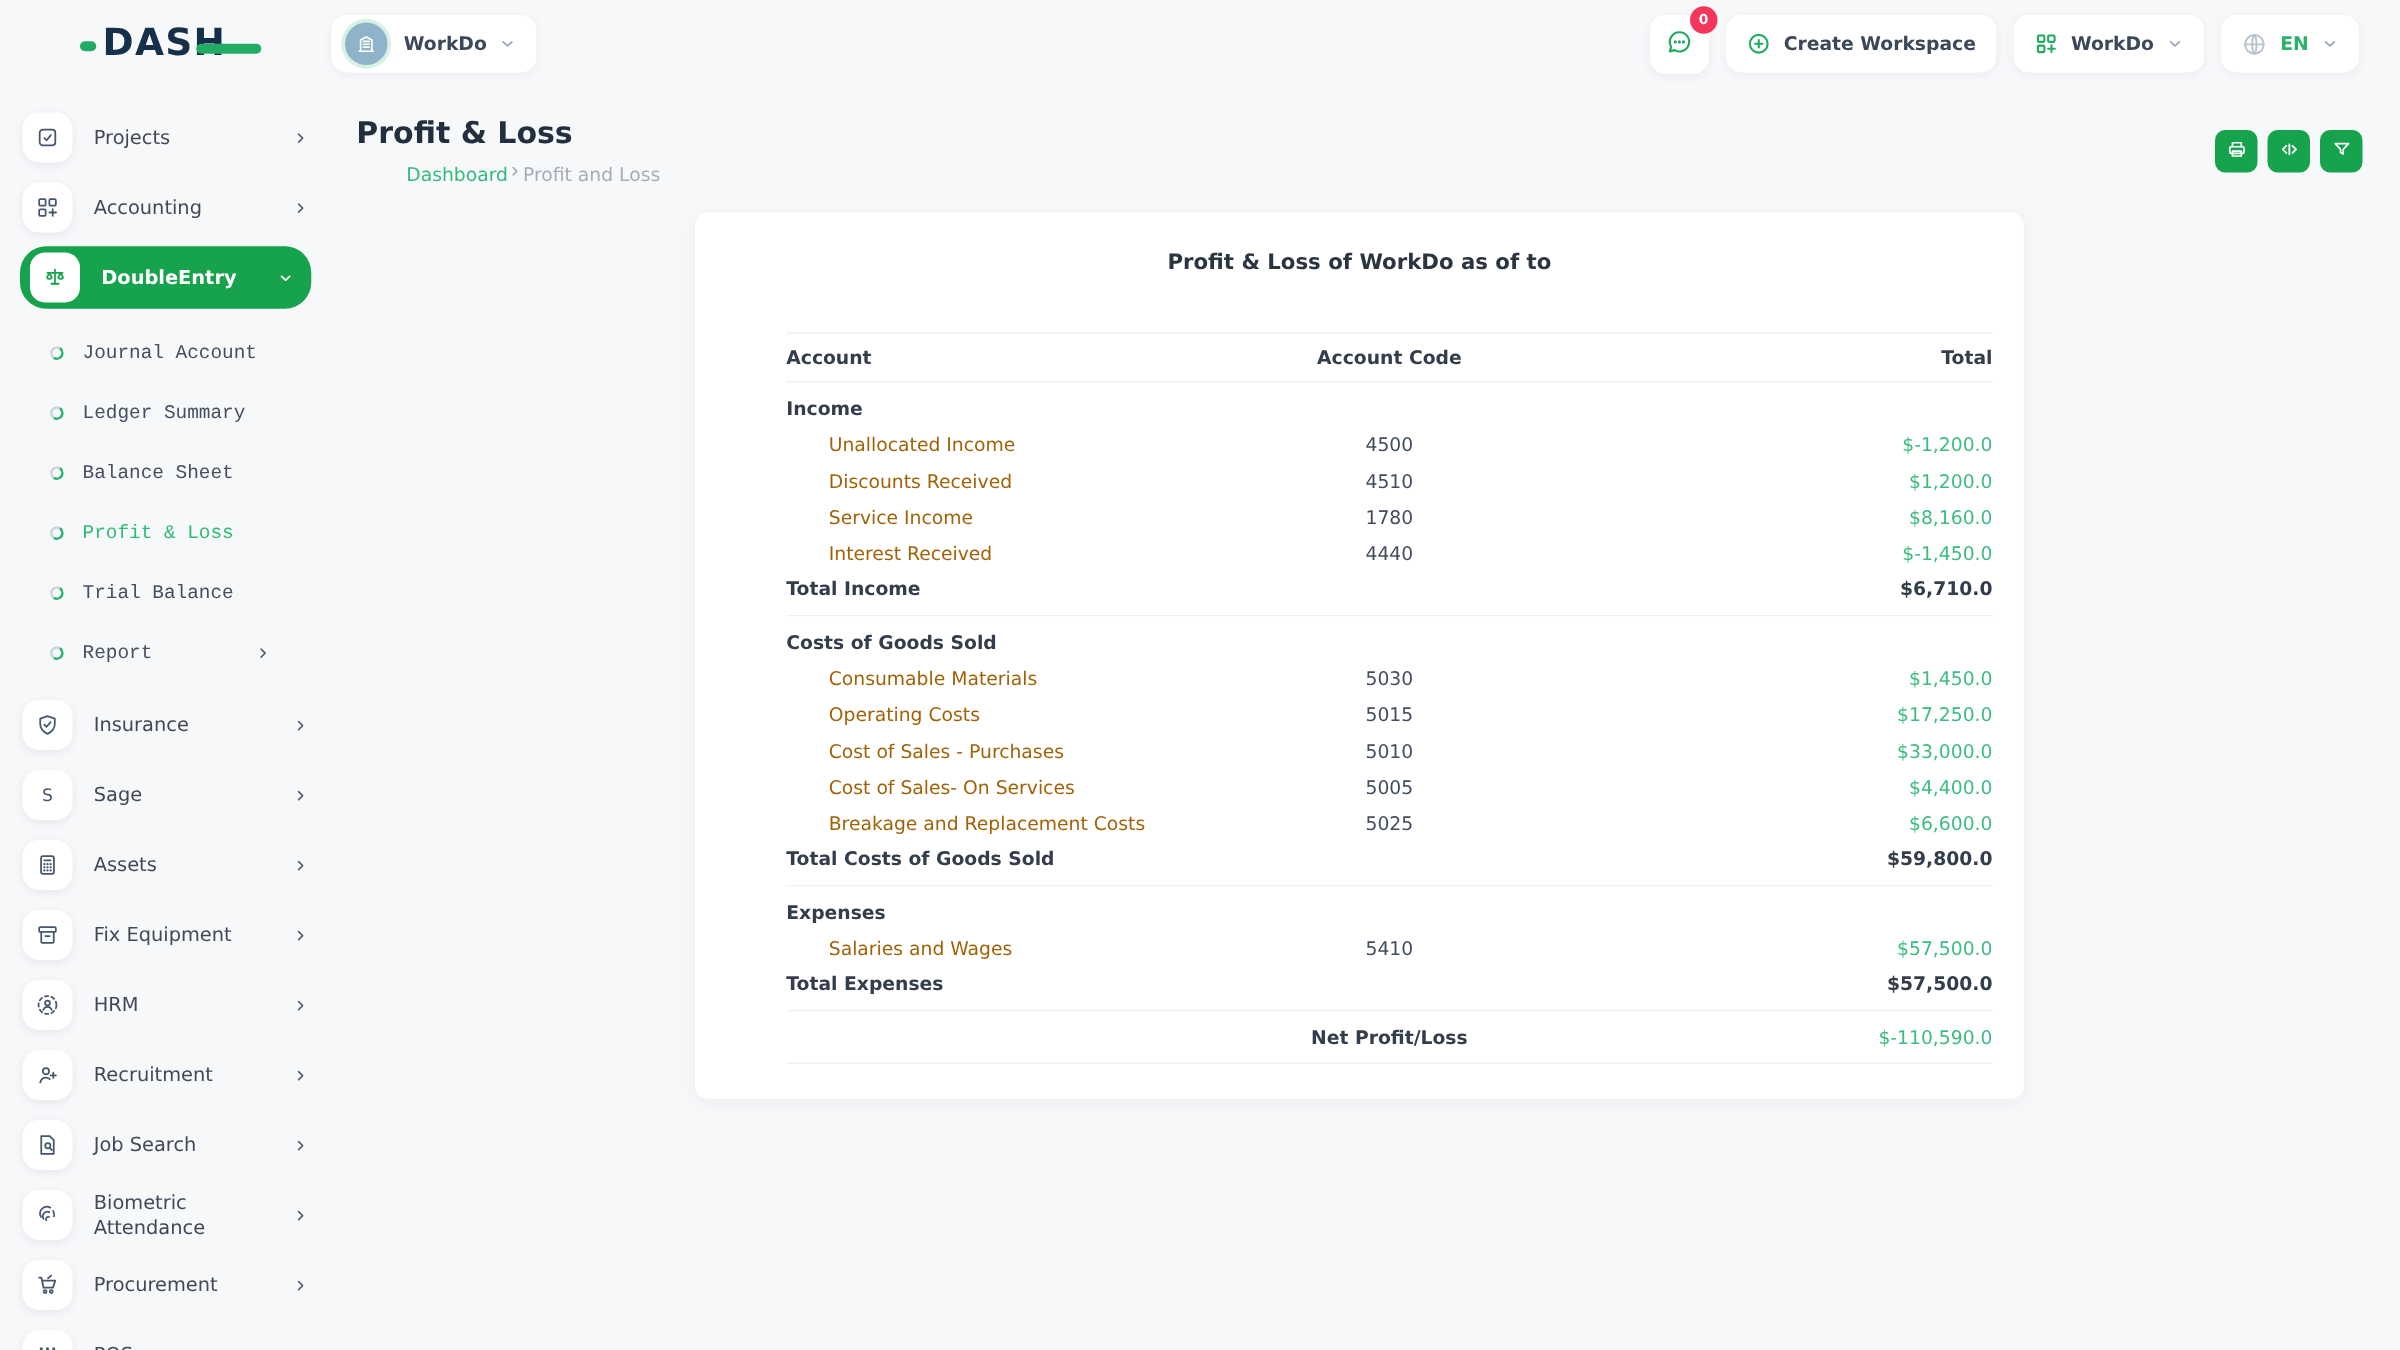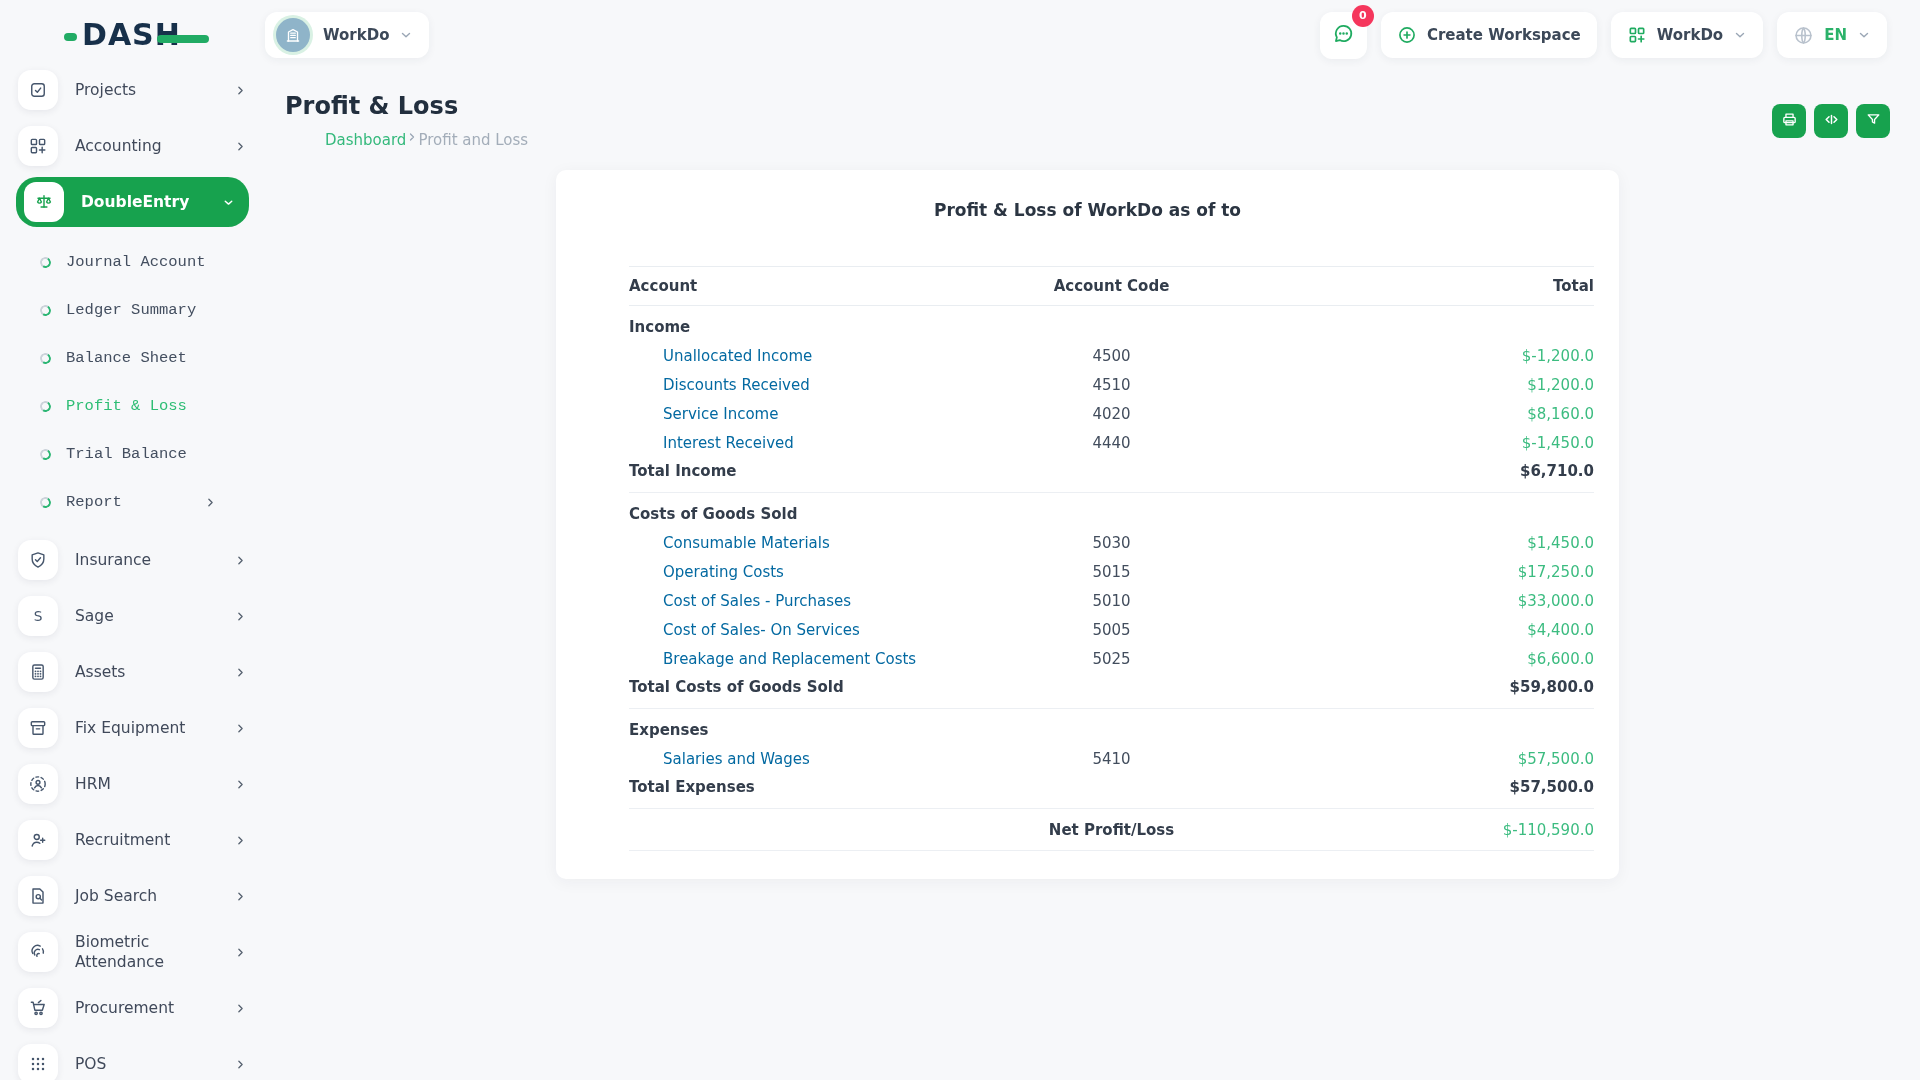--- a/index.html
+++ b/index.html
@@ -52,21 +52,21 @@
     background: #f5365c; color: #ffffff; font-size: 11px; font-weight: 700;
     display: flex; align-items: center; justify-content: center; padding: 0 4px;
   }
   .icon-green { color: #1fab60; }
   .icon-green svg { width: 20px; height: 20px; display: block; }
   .icon-gray { color: #b9c2cd; }
   .icon-gray svg { width: 21px; height: 21px; display: block; }
   .lang-label { color: #2bb26a; }
   
   .sidebar {
-    position: absolute; top: 60px; left: 0; width: 265px; bottom: 0;
+    position: absolute; top: 80px; left: 0; width: 265px; bottom: 0;
     padding-top: 2px; overflow: hidden;
   }
   .nav-item {
     display: flex; align-items: center; gap: 17px;
     margin: 0 16px; padding: 8px 2px; cursor: pointer; min-height: 56px;
   }
   .nav-chip {
     width: 40px; height: 40px; border-radius: 13px; background: #ffffff; flex: 0 0 40px;
     box-shadow: 0 2px 7px rgba(32,44,66,0.08);
     display: flex; align-items: center; justify-content: center; color: #46566c;
@@ -119,21 +119,21 @@
   .card-title { font-size: 17px; font-weight: 700; color: #2b3542; text-align: center; }
   .pl-table { margin-top: 46px; font-size: 15px; margin-left: 48px; }
   .trow { display: flex; align-items: center; }
   .c-account { flex: 0 0 40%; }
   .c-code { flex: 0 0 20%; text-align: center; }
   .c-total { flex: 1; text-align: right; }
   .thead { font-weight: 700; color: #333d4b; border-top: 1px solid #e9edf1; border-bottom: 1px solid #e9edf1; padding: 10px 0; }
   .r-section { font-weight: 700; color: #333d4b; padding: 12px 0 5px; }
   .r-item { height: 29px; color: #424d5d; }
   .r-item .c-account { padding-left: 34px; }
-  .r-item .c-account span { color: #0369a1; cursor: pointer; }
+  .r-item .c-account span { color: #a16207; cursor: pointer; }
   .r-item .c-total { color: #3cbc80; }
   .r-total { font-weight: 700; color: #333d4b; padding: 5px 0 12px; border-bottom: 1px solid #eceff3; }
   .r-net { padding: 11px 0; border-bottom: 1px solid #eceff3; margin-top: 1px; }
   .r-net .c-code { font-weight: 700; color: #333d4b; }
   .r-net .c-total { color: #3cbc80; }
 </style>
 </head>
 <body>
 
 <div class="topbar">
@@ -514,21 +514,21 @@
             <div class="c-code">4500</div>
             <div class="c-total">$-1,200.0</div>
           </div>
           <div class="trow r-item">
             <div class="c-account"><span>Discounts Received</span></div>
             <div class="c-code">4510</div>
             <div class="c-total">$1,200.0</div>
           </div>
           <div class="trow r-item">
             <div class="c-account"><span>Service Income</span></div>
-            <div class="c-code">4020</div>
+            <div class="c-code">1780</div>
             <div class="c-total">$8,160.0</div>
           </div>
           <div class="trow r-item">
             <div class="c-account"><span>Interest Received</span></div>
             <div class="c-code">4440</div>
             <div class="c-total">$-1,450.0</div>
           </div>
           <div class="trow r-total">
             <div class="c-account">Total Income</div>
             <div class="c-code"></div>

